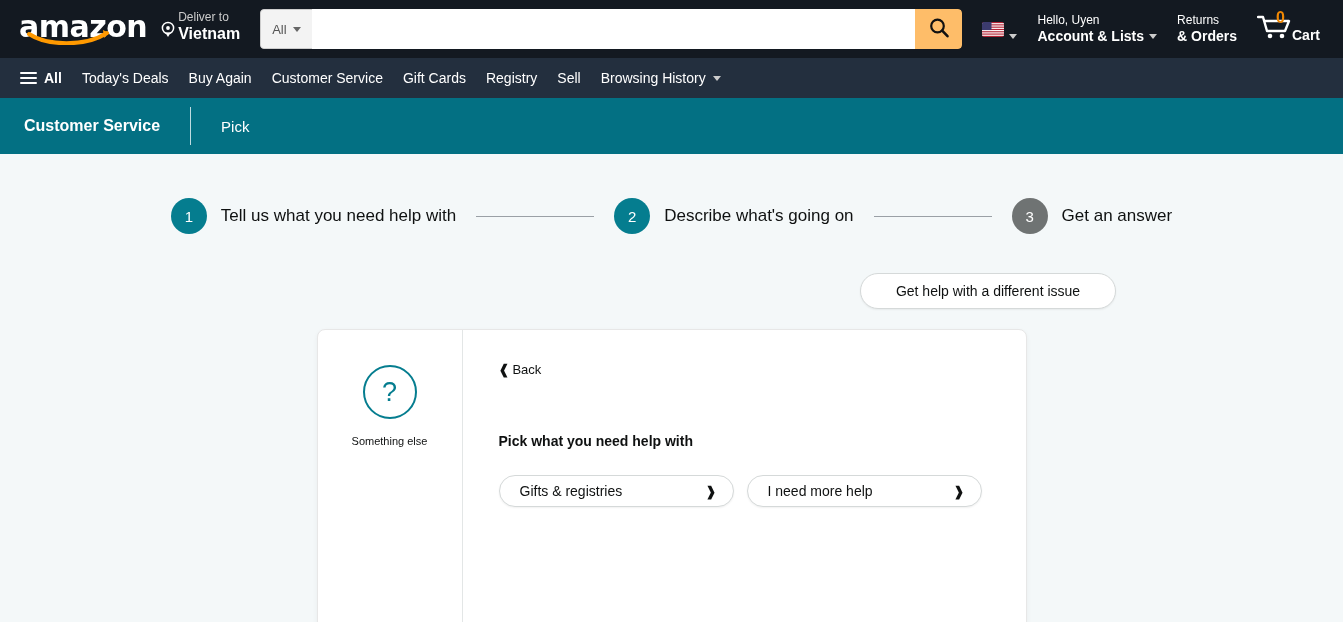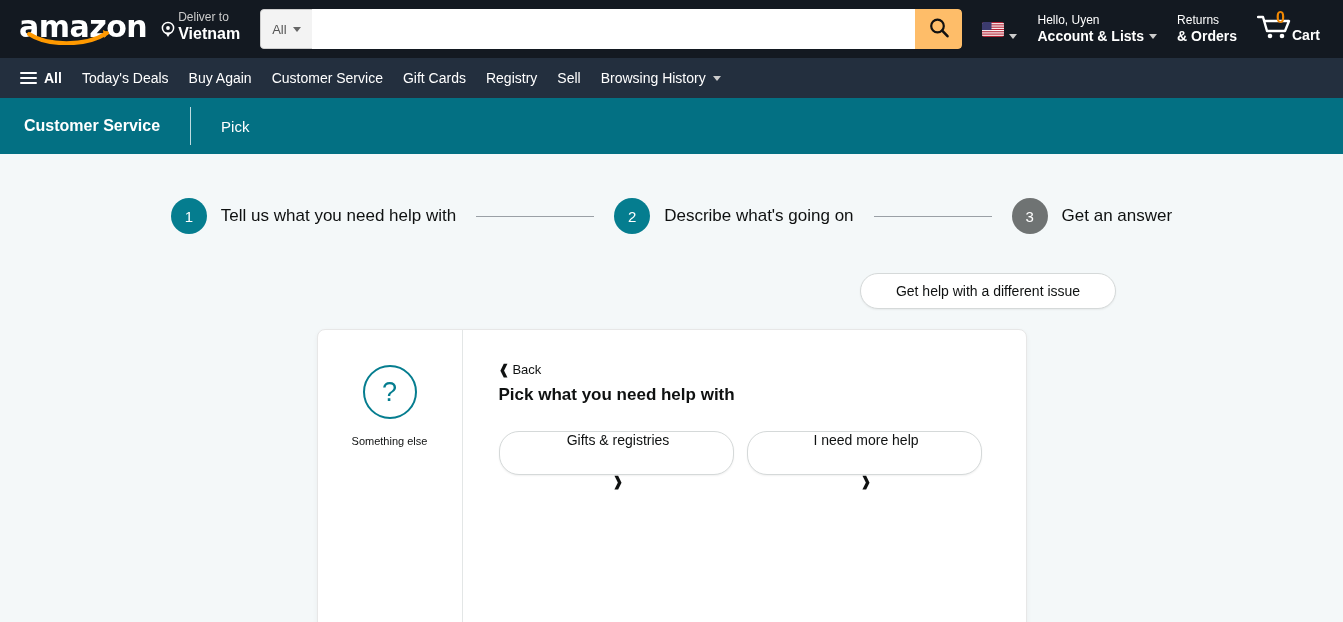--- a/index.html
+++ b/index.html
@@ -393,45 +393,45 @@
     color: #0f1111;
     cursor: pointer;
     margin-bottom: 8px;
   }
   .chev-left {
     font-size: 13px;
     font-weight: 700;
     line-height: 1;
   }
   .card-title {
-    font-size: 17px;
+    font-size: 14px;
     font-weight: 700;
     color: #0f1111;
     margin-bottom: 26px;
+    margin-top: 48px;
   }
   .options-row {
     display: flex;
     gap: 13px;
   }
   .option-btn {
     background: #fff;
     border: 1px solid #d5d9d9;
     border-radius: 20px;
-    height: 44px;
+    height: 32px;
     display: flex;
     align-items: center;
     justify-content: space-between;
     padding: 0 16px 0 20px;
     font-size: 14px;
     color: #0f1111;
     cursor: pointer;
     box-shadow: 0 1px 2px rgba(15,17,17,0.06);
     font-family: "Liberation Sans", sans-serif;
     gap: 26px;
-    flex-direction: column;
   }
   .option-btn .chev-right {
     font-size: 13px;
     font-weight: 700;
     color: #0f1111;
   }
   .opt-w1 { width: 235px; }
   .opt-w2 { width: 235px; }
 </style>
 </head>

